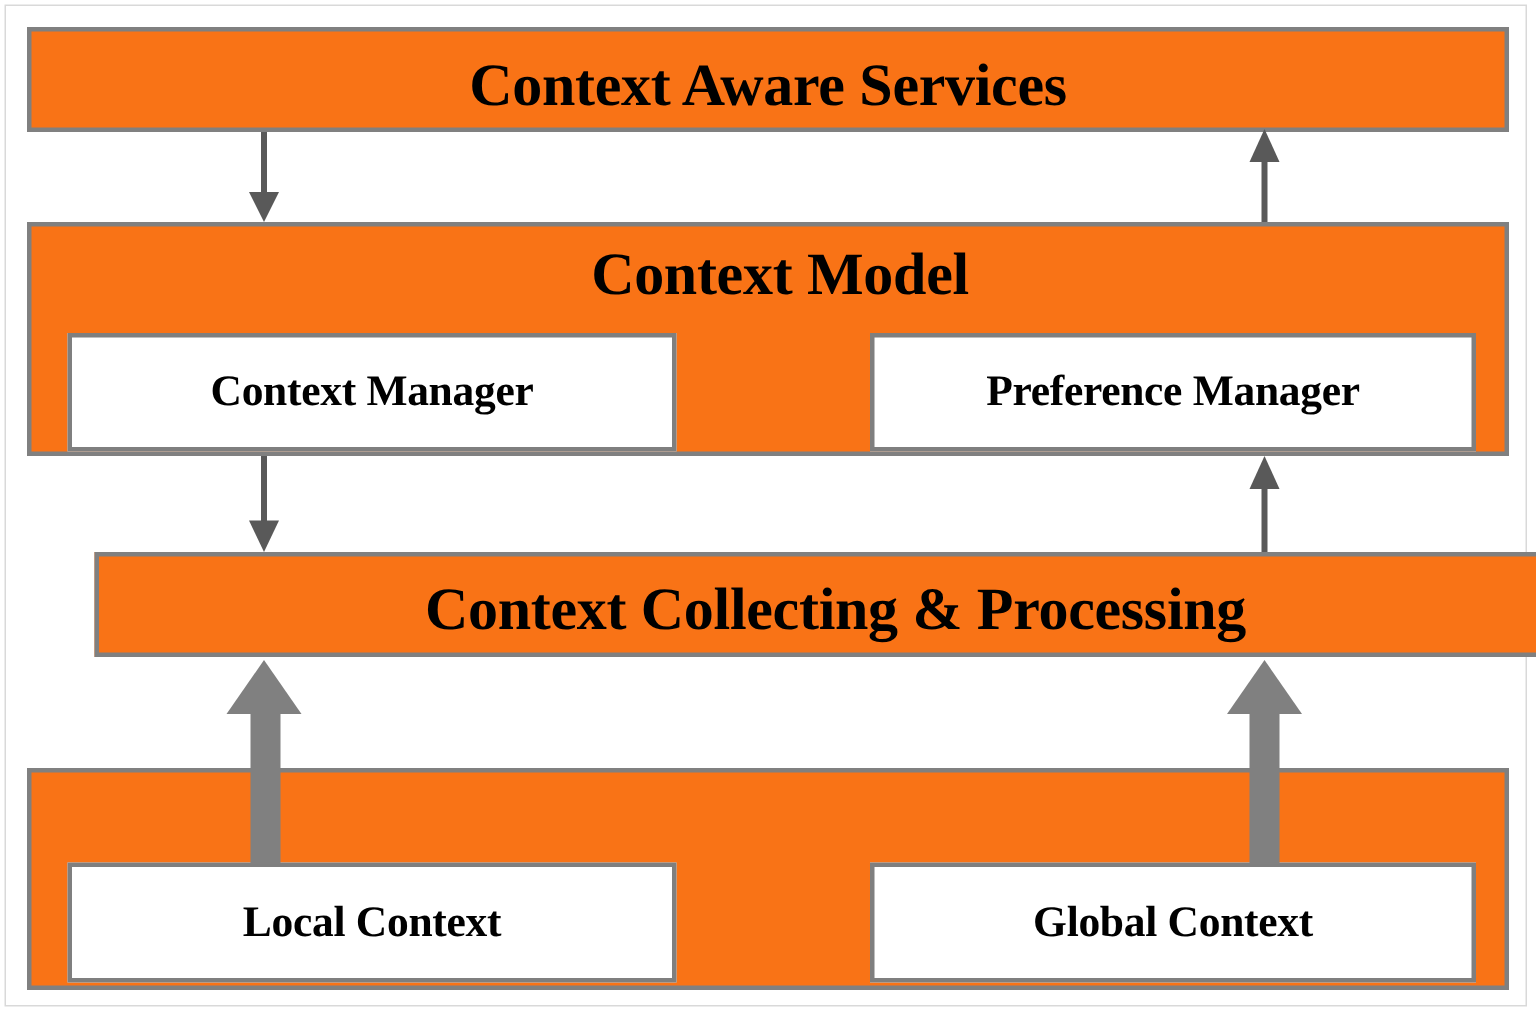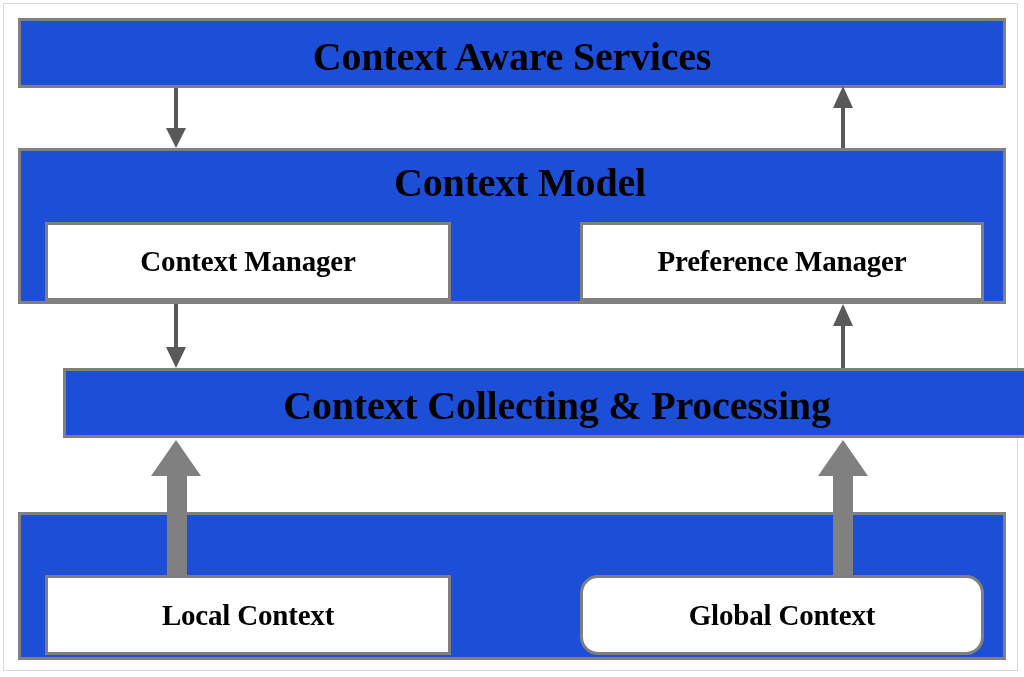--- a/index.html
+++ b/index.html
@@ -27,21 +27,21 @@
     width: 1015px;
     height: 668px;
     border: 1px solid #d9d9d9;
     box-sizing: border-box;
     background: #ffffff;
   }
 
   
   .layer-box {
     position: absolute;
-    background: #1d4ed8;
+    background: #f97316;
     border: 3px solid #808080;
     box-sizing: border-box;
   }
 
   
   .component-box {
     position: absolute;
     background: #ffffff;
     border: 3px solid #7f7f7f;
     box-sizing: border-box;
@@ -95,21 +95,21 @@
 
   #layer-information {
     left: 18px;  top: 512px;  width: 988px;  height: 148px;
   }
   #layer-information .layer-title { top: 9px; font-size: 40px; }
 
   #box-local-context {
     left: 24px;  top: 60px;   width: 406px; height: 80px; text-align: right;
   }
   #box-global-context {
-    left: 559px; top: 60px;   width: 404px; height: 80px; border-radius: 18px;
+    left: 559px; top: 60px;   width: 404px; height: 80px;
   }
   #box-local-context .component-label,
   #box-global-context .component-label { font-size: 29px; }
 
   
   .arrow-layer {
     position: absolute;
     left: 0; top: 0;
     width: 1024px;
     height: 677px;

